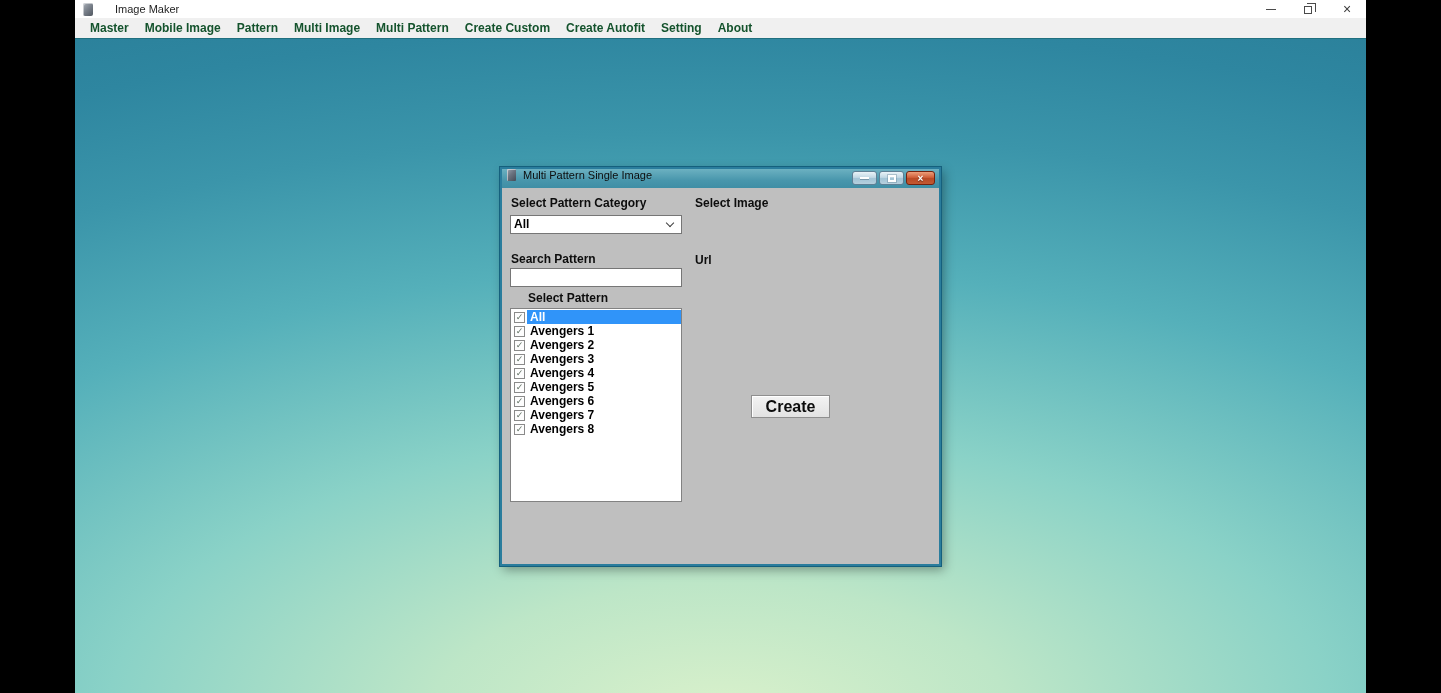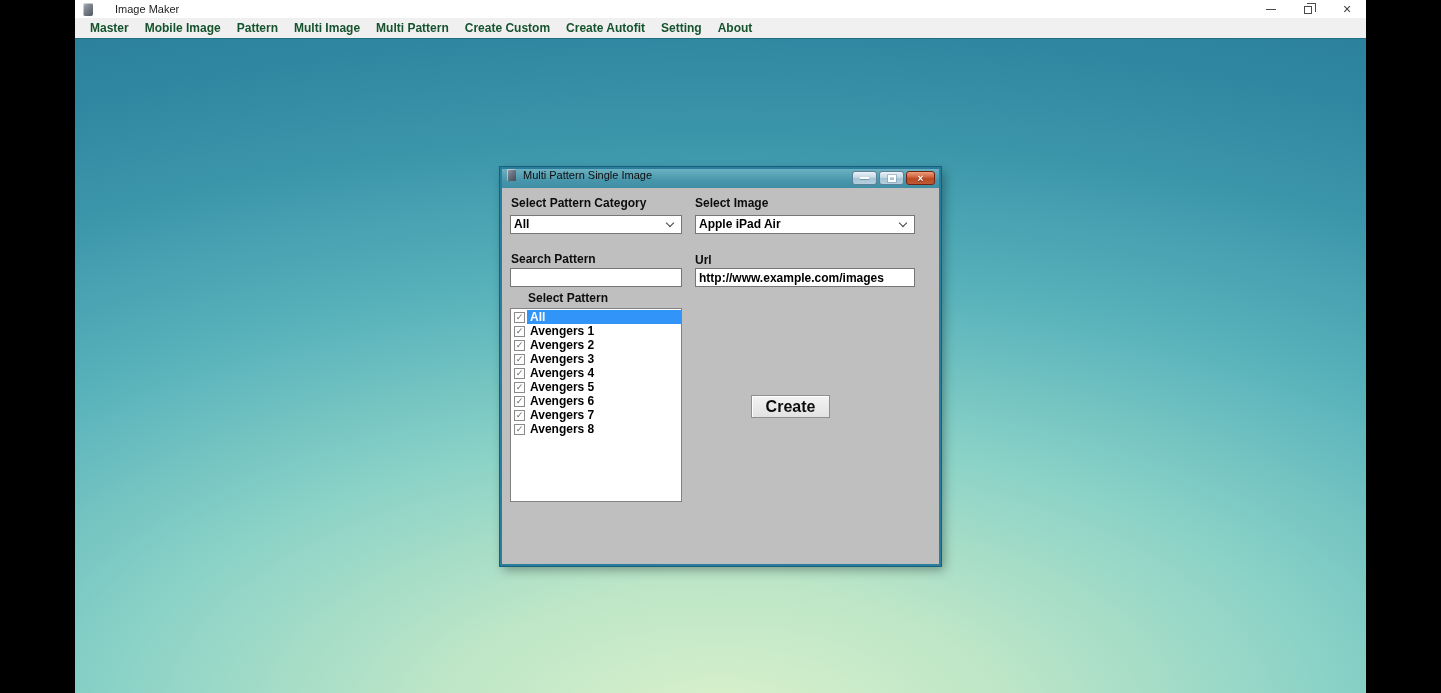--- a/index.html
+++ b/index.html
@@ -133,30 +133,25 @@
 
         <div class="dlg-client">
 
           <span class="lbl" style="left:9px; top:8px;">Select Pattern Category</span>
           <div class="combo" style="left:8px; top:27px; width:172px;">
             <span class="combo-value">All</span>
             <span class="chevron"></span>
           </div>
 
           <span class="lbl" style="left:193px; top:8px;">Select Image</span>
-          <div class="combo" style="left:193px; top:27px; width:220px;">
-            <span class="combo-value">Apple iPad Air</span>
-            <span class="chevron"></span>
-          </div>
 
           <span class="lbl" style="left:9px; top:64px;">Search Pattern</span>
           <input class="tinput" style="left: 8px; top: 80px; width: 172px;" value="">
 
           <span class="lbl" style="left:193px; top:65px;">Url</span>
-          <input class="tinput" style="left: 193px; top: 80px; width: 220px;" value="http://www.example.com/images">
 
           <span class="lbl" style="left:26px; top:103px;">Select Pattern</span>
 
           <div class="listbox">
             <div class="lrow selected">
               <span class="cb">✓</span>
               <span class="lrow-label">All</span>
             </div>
             <div class="lrow">
               <span class="cb">✓</span>

